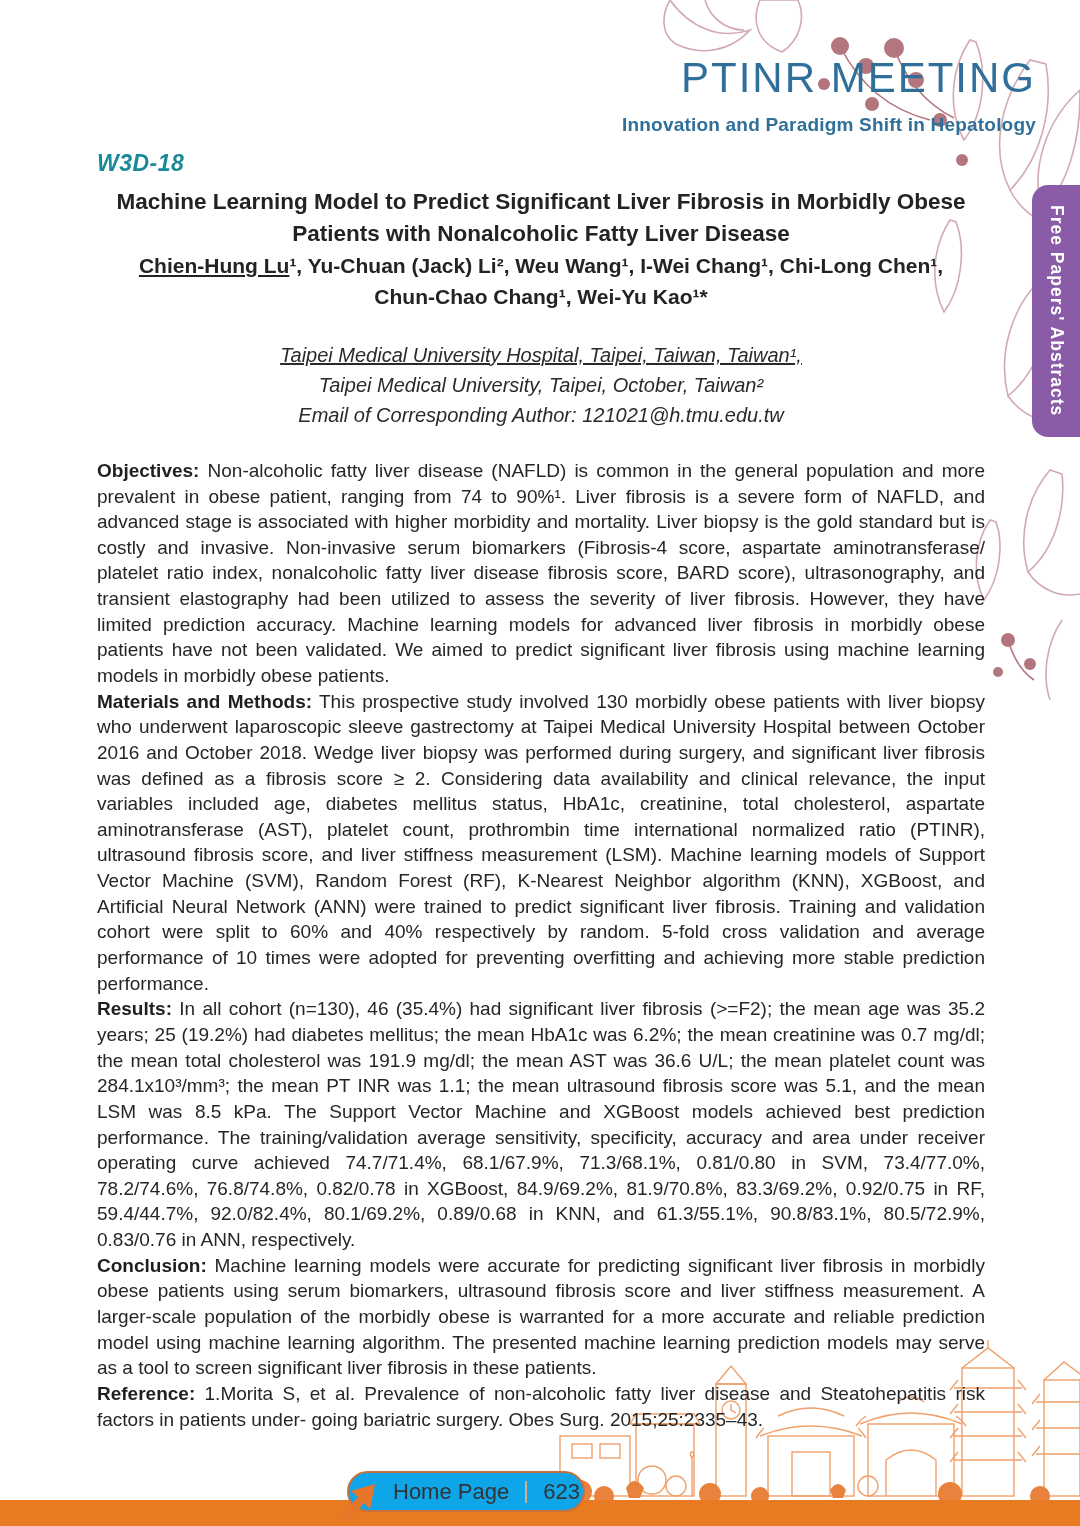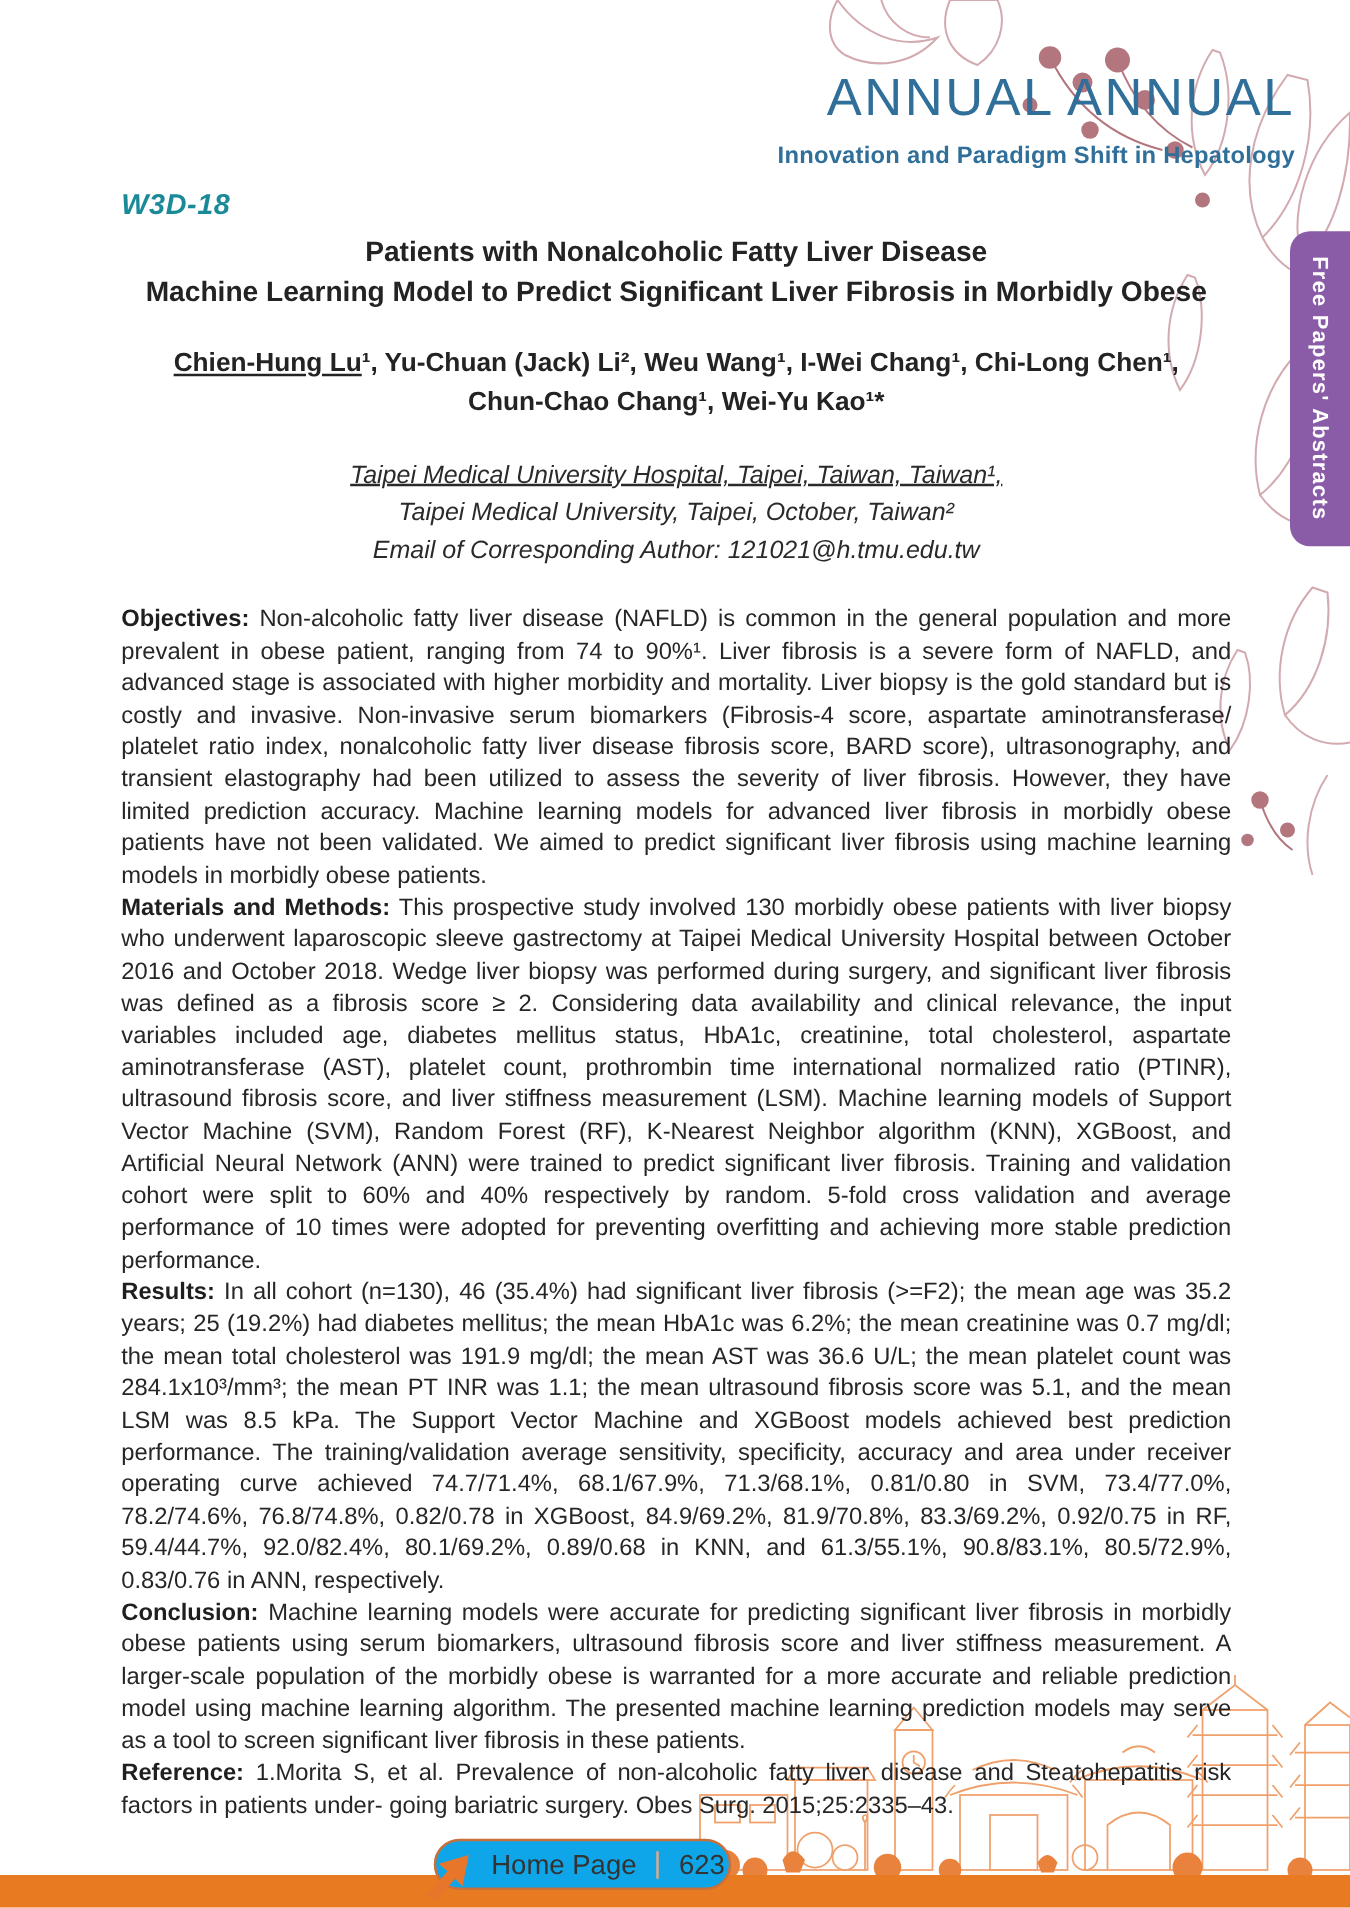--- a/index.html
+++ b/index.html
@@ -11,21 +11,21 @@
   
   .header{position:absolute;top:56px;right:44px;text-align:right;color:#2f6f99;z-index:4;}
   .header-title{font-size:42px;font-weight:400;letter-spacing:2px;line-height:1.05;}
   .header-subtitle{font-size:19px;font-weight:600;margin-top:14px;letter-spacing:0.2px;}
   
   .code{position:absolute;left:97px;top:150px;color:#1a8a99;font-style:italic;font-weight:700;
         font-size:23px;letter-spacing:0.5px;z-index:4;}
   
   .content{position:absolute;left:97px;width:888px;top:186px;z-index:3;}
   .title{ text-align:center;font-weight:700;font-size:22.5px;line-height:1.42;color:#232323;}
-  .authors{margin-top:25px;text-align:center;font-weight:700;font-size:21px;line-height:1.5;color:#232323;}
+  .authors{text-align:center;font-weight:700;font-size:21px;line-height:1.5;color:#232323;}
   .authors .u{text-decoration:underline;}
   .affil{margin-top:27px;text-align:center;font-style:italic;font-size:20px;line-height:1.5;color:#2a2a2a;}
   .affil .u{text-decoration:underline;}
   .body-text{margin-top:28px;text-align:justify;font-size:19px;line-height:1.35;color:#262626;}
   .body-text p{margin:0;}
   .body-text strong{color:#1f1f1f;}
   
   .side-tab{position:absolute;top:185px;right:0;width:48px;height:252px;background:#8a5ca8;
             border-radius:16px 0 0 16px;display:flex;align-items:center;justify-content:center;z-index:5;}
   .side-tab span{writing-mode:vertical-rl;color:#ffffff;font-weight:700;font-size:17.5px;letter-spacing:1px;}
@@ -135,34 +135,34 @@
     <circle cx="710" cy="154" r="11"></circle>
       <circle cx="760" cy="156" r="9"></circle>
     <circle cx="950" cy="154" r="12"></circle>
       <circle cx="1040" cy="156" r="10"></circle>
     <path d="M626,148 q8,-14 18,0 l-4,10 h-11 Z"></path>
     <path d="M830,150 q8,-12 16,0 l-3,8 h-10 Z"></path>
   </g>
 </svg>
 
 <div class="header">
-  <div class="header-title">ANNUAL ANNUAL</div>
+  <div class="header-title">PTINR MEETING</div>
   <div class="header-subtitle">Innovation and Paradigm Shift in Hepatology</div>
 </div>
 
 <div class="code">W3D-18</div>
 
 <div class="side-tab">
   <span>Free Papers' Abstracts</span>
 </div>
 
 <div class="content">
   <div class="title">
+    <div>Machine Learning Model to Predict Significant Liver Fibrosis in Morbidly Obese</div>
     <div>Patients with Nonalcoholic Fatty Liver Disease</div>
-    <div>Machine Learning Model to Predict Significant Liver Fibrosis in Morbidly Obese</div>
   </div>
 
   <div class="authors">
     <div><span class="u">Chien-Hung Lu</span><span>¹, Yu-Chuan (Jack) Li², Weu Wang¹, I-Wei Chang¹, Chi-Long Chen¹,</span></div>
     <div>Chun-Chao Chang¹, Wei-Yu Kao¹*</div>
   </div>
 
   <div class="affil">
     <div class="u">Taipei Medical University Hospital, Taipei, Taiwan, Taiwan¹,</div>
     <div>Taipei Medical University, Taipei, October, Taiwan²</div>

